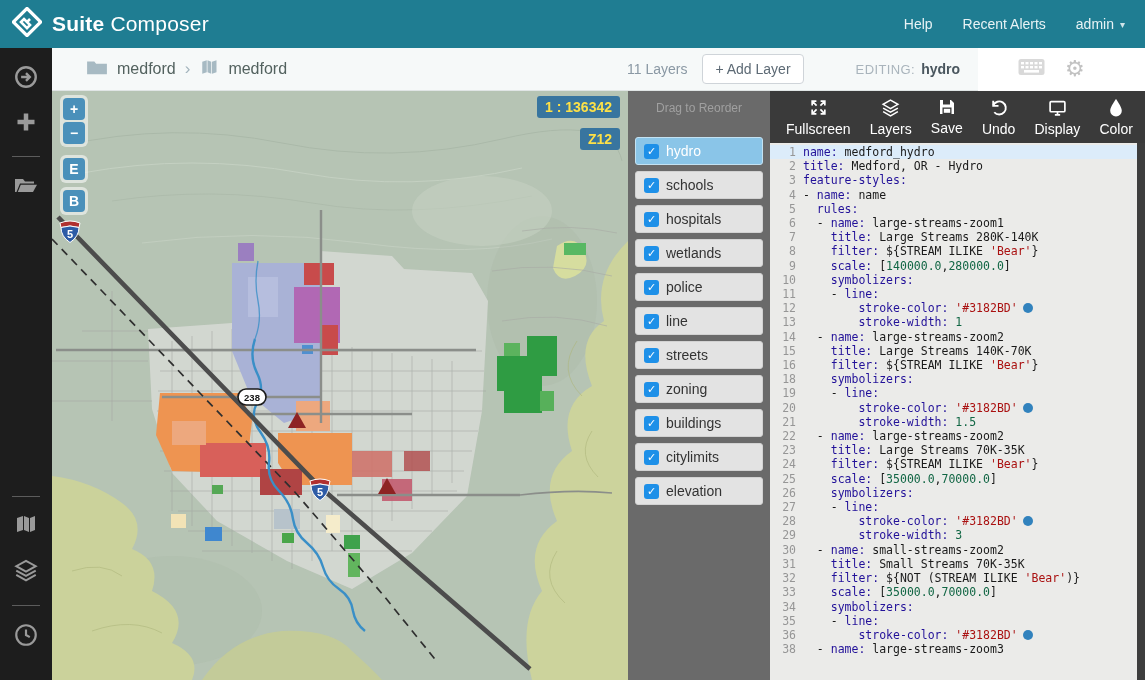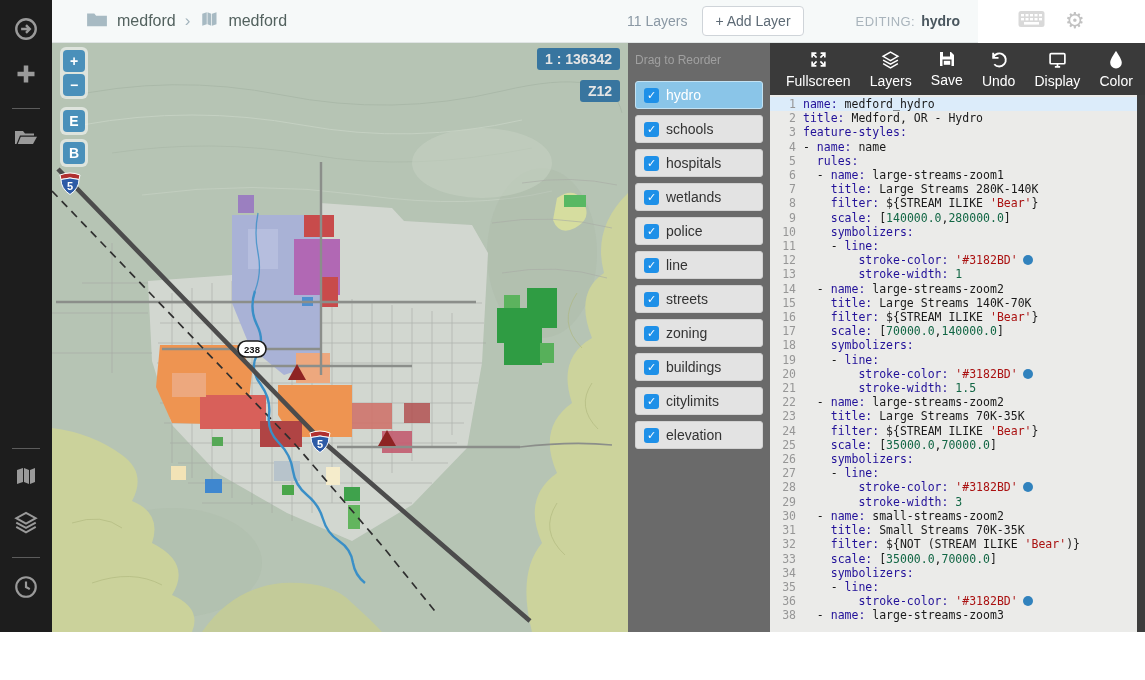--- a/index.html
+++ b/index.html
@@ -37,25 +37,25 @@
   .gear{margin-left:20px;font-size:22px;color:#c2c2c2;line-height:1;}
 
   
   .contentrow{display:flex;height:589px;}
 
   
   .map{width:576px;position:relative;overflow:hidden;background:#b6c4b4;flex:0 0 auto;}
   .mapbtns{position:absolute;left:8px;top:4px;background:rgba(255,255,255,.55);border-radius:6px;padding:3px;display:flex;flex-direction:column;gap:2px;}
   .singlebtn{position:absolute;left:8px;background:rgba(255,255,255,.55);border-radius:6px;padding:3px;}
   .mbtn{width:22px;height:22px;background:#4a90ba;border-radius:4px;color:#fff;font-weight:bold;font-size:14px;display:flex;align-items:center;justify-content:center;cursor:pointer;}
-  .badge{position:absolute;background:#38759f;color:#e5e5e5;font-weight:bold;font-size:14px;padding:3px 8px;border-radius:3px;}
+  .badge{position:absolute;background:#38759f;color:#fde047;font-weight:bold;font-size:14px;padding:3px 8px;border-radius:3px;}
 
   
   .layerspanel{width:142px;background:#6a6a6a;padding:10px 7px 0;box-sizing:border-box;flex:0 0 auto;}
-  .reorder{text-align:left;color:#a0a0a0;font-size:12px;margin-bottom:14px;}
+  .reorder{text-align:center;color:#a0a0a0;font-size:12px;margin-bottom:22px;}
   .layer-item{height:28px;background:#e3e3e3;border:1px solid #d2d2d2;border-radius:3px;margin-bottom:6px;display:flex;align-items:center;padding:0 8px;box-sizing:border-box;cursor:pointer;}
   .layer-item.selected{background:#8ac5e8;border-color:#c3e2f3;}
   .cb{width:15px;height:15px;background:#1e90e8;border-radius:3px;color:#fff;font-size:11px;line-height:15px;text-align:center;margin-right:7px;flex:0 0 auto;}
   .lb-label{font-size:14px;color:#333;}
   .selected .lb-label{color:#fff;}
 
   
   .editorpanel{width:375px;display:flex;flex-direction:column;background:#ebebe9;position:relative;flex:0 0 auto;}
   .edtoolbar{height:52px;background:#3a3a3a;display:flex;align-items:center;justify-content:space-between;padding:0 12px 0 16px;box-sizing:border-box;flex:0 0 auto;}
   .tool{display:flex;flex-direction:column;align-items:center;gap:4px;color:#fff;cursor:pointer;}
@@ -69,20 +69,41 @@
   .tk-s{color:#aa1111;}
   .tk-n{color:#116644;}
   .swatch{display:inline-block;width:10px;height:10px;border-radius:50%;margin-left:5px;vertical-align:-1px;}
   .scrollstrip{position:absolute;right:0;top:52px;bottom:0;width:8px;background:#3d3d3d;}
 </style>
 </head>
 <body>
 
 <div class="app">
 
+  <header class="topbar">
+    <div class="brand">
+      <span>
+        <svg width="30" height="30" viewBox="0 0 28 28">
+          <g transform="rotate(45 14 14)" fill="none" stroke="#ffffff">
+            <rect x="5" y="5" width="18" height="18" stroke-width="3"></rect>
+            <path d="M10,14 h8 v4 h-8 z M14,10 v4" stroke-width="2.4"></path>
+          </g>
+        </svg>
+      </span>
+      <span class="brand-title"><span class="b">Suite</span><span> Composer</span></span>
+    </div>
+    <nav class="topnav">
+      <span class="navitem">Help</span>
+      <span class="navitem">Recent Alerts</span>
+      <span class="navitem">
+          <span>admin</span>
+          <span class="caret">▾</span>
+        </span>
+    </nav>
+  </header>
 
   <div class="bodyrow">
 
     <aside class="leftbar">
       <span class="lb-ic">
         <svg width="26" height="26" viewBox="0 0 24 24" fill="none" stroke="#9a9a9a" stroke-width="2.2">
           <circle cx="12" cy="12" r="9"></circle>
             <path d="M7.5,12 H15 M12,8.5 L15.5,12 L12,15.5"></path>
         </svg>
       </span>
@@ -395,21 +416,20 @@
                 <div class="crow"><span class="gut">7</span><span class="ctext">    <span class="tk-k">title:</span> Large Streams 280K-140K</span></div>
                 <div class="crow"><span class="gut">8</span><span class="ctext">    <span class="tk-k">filter:</span> ${STREAM ILIKE <span class="tk-s">'Bear'</span>}</span></div>
                 <div class="crow"><span class="gut">9</span><span class="ctext">    <span class="tk-k">scale:</span> [<span class="tk-n">140000.0</span>,<span class="tk-n">280000.0</span>]</span></div>
                 <div class="crow"><span class="gut">10</span><span class="ctext">    <span class="tk-k">symbolizers:</span></span></div>
                 <div class="crow"><span class="gut">11</span><span class="ctext">    - <span class="tk-k">line:</span></span></div>
                 <div class="crow"><span class="gut">12</span><span class="ctext">        <span class="tk-k">stroke-color:</span> <span class="tk-s">'#3182BD'</span><span class="swatch" style="background: rgb(49, 130, 189);"></span></span></div>
                 <div class="crow"><span class="gut">13</span><span class="ctext">        <span class="tk-k">stroke-width:</span> <span class="tk-n">1</span></span></div>
                 <div class="crow"><span class="gut">14</span><span class="ctext">  - <span class="tk-k">name:</span> large-streams-zoom2</span></div>
                 <div class="crow"><span class="gut">15</span><span class="ctext">    <span class="tk-k">title:</span> Large Streams 140K-70K</span></div>
                 <div class="crow"><span class="gut">16</span><span class="ctext">    <span class="tk-k">filter:</span> ${STREAM ILIKE <span class="tk-s">'Bear'</span>}</span></div>
-                <div class="crow"><span class="gut">17</span><span class="ctext">    <span class="tk-k">scale:</span> [<span class="tk-n">70000.0</span>,<span class="tk-n">140000.0</span>]</span></div>
                 <div class="crow"><span class="gut">18</span><span class="ctext">    <span class="tk-k">symbolizers:</span></span></div>
                 <div class="crow"><span class="gut">19</span><span class="ctext">    - <span class="tk-k">line:</span></span></div>
                 <div class="crow"><span class="gut">20</span><span class="ctext">        <span class="tk-k">stroke-color:</span> <span class="tk-s">'#3182BD'</span><span class="swatch" style="background: rgb(49, 130, 189);"></span></span></div>
                 <div class="crow"><span class="gut">21</span><span class="ctext">        <span class="tk-k">stroke-width:</span> <span class="tk-n">1.5</span></span></div>
                 <div class="crow"><span class="gut">22</span><span class="ctext">  - <span class="tk-k">name:</span> large-streams-zoom2</span></div>
                 <div class="crow"><span class="gut">23</span><span class="ctext">    <span class="tk-k">title:</span> Large Streams 70K-35K</span></div>
                 <div class="crow"><span class="gut">24</span><span class="ctext">    <span class="tk-k">filter:</span> ${STREAM ILIKE <span class="tk-s">'Bear'</span>}</span></div>
                 <div class="crow"><span class="gut">25</span><span class="ctext">    <span class="tk-k">scale:</span> [<span class="tk-n">35000.0</span>,<span class="tk-n">70000.0</span>]</span></div>
                 <div class="crow"><span class="gut">26</span><span class="ctext">    <span class="tk-k">symbolizers:</span></span></div>
                 <div class="crow"><span class="gut">27</span><span class="ctext">    - <span class="tk-k">line:</span></span></div>

